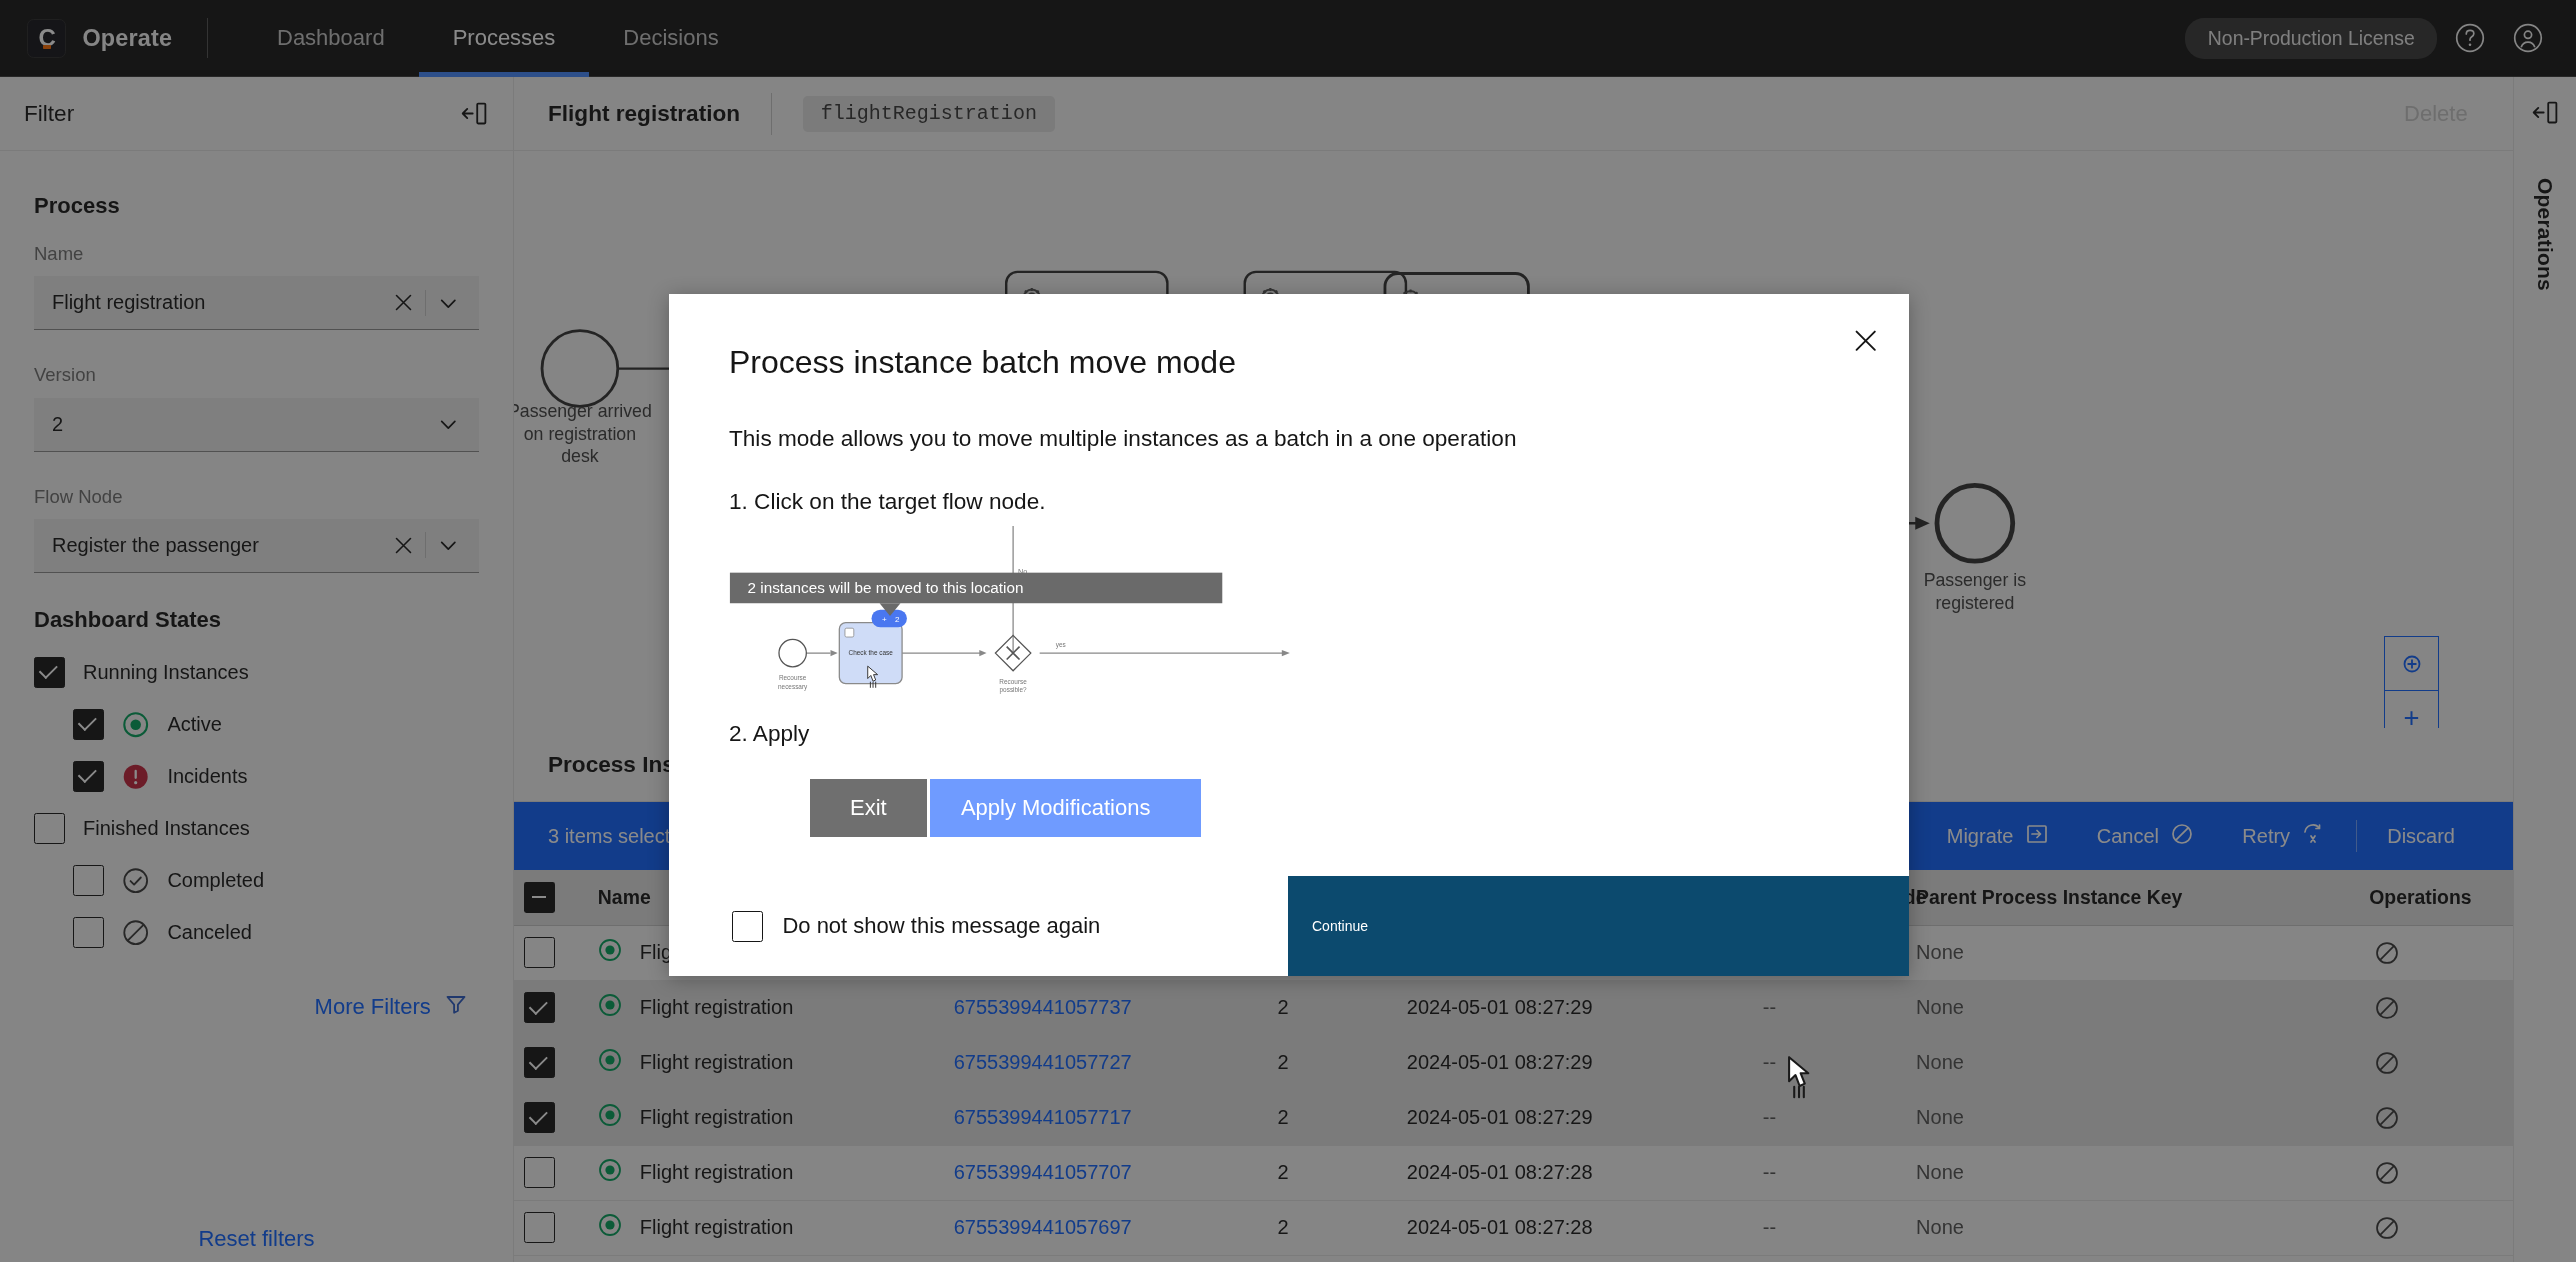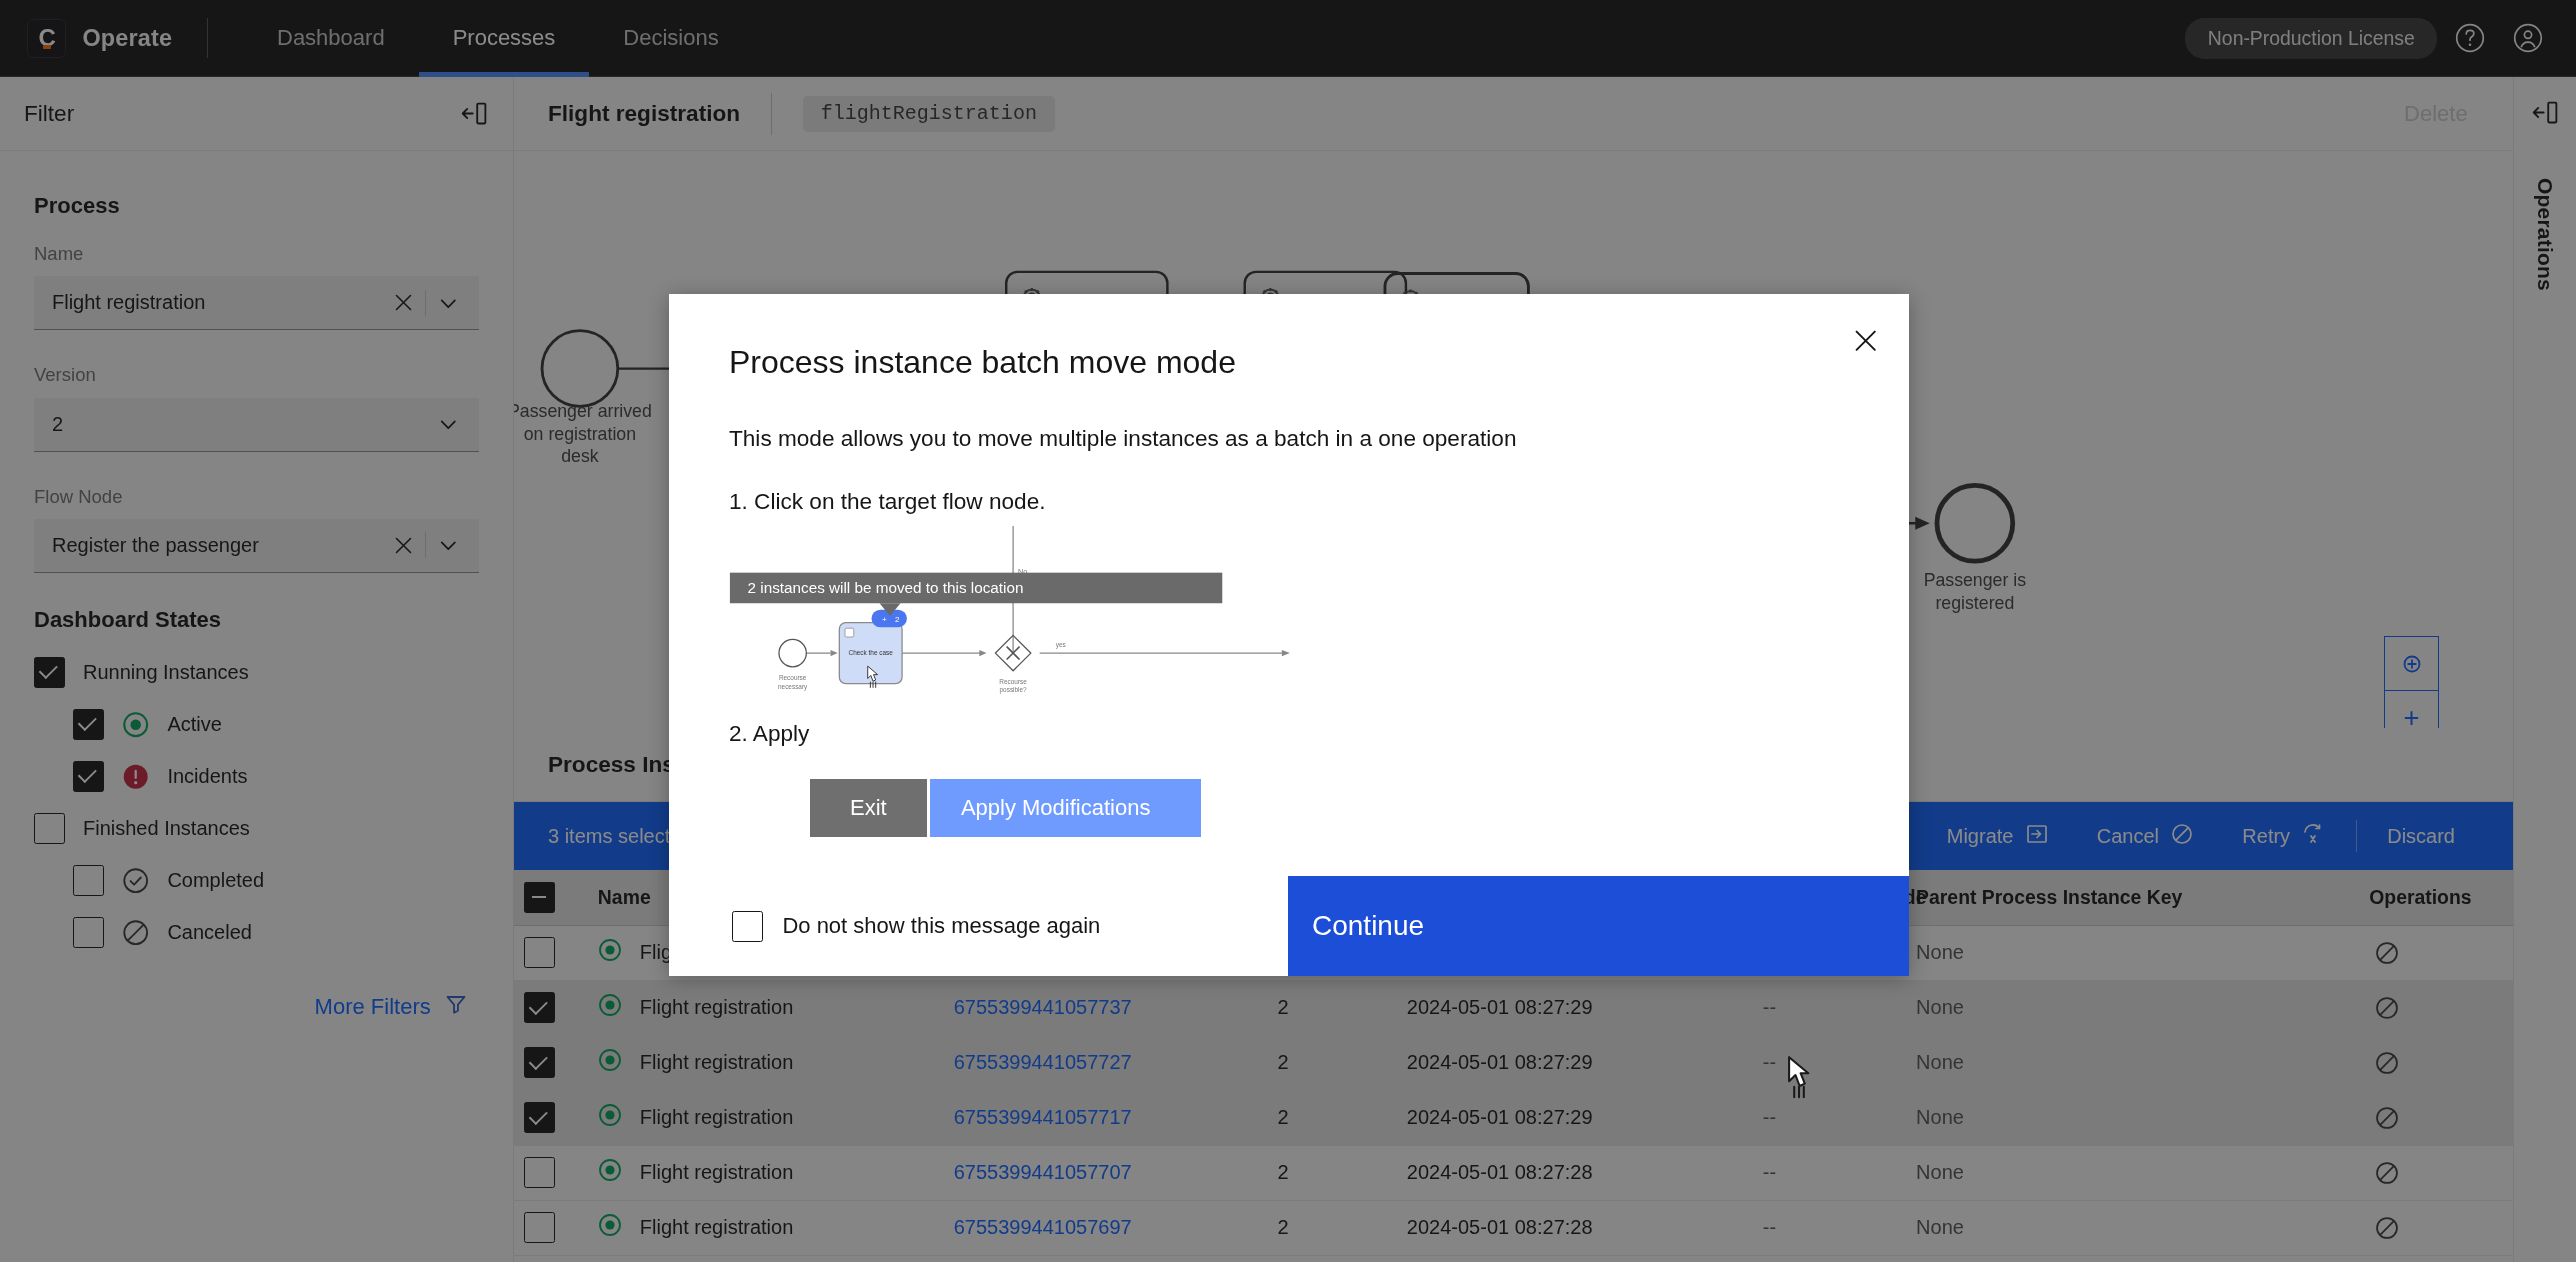--- a/index.html
+++ b/index.html
@@ -200,21 +200,21 @@
   }
   .modal-footer{
     position:absolute;left:0;bottom:0;width:100%;height:100px;display:flex;align-items:stretch;
   }
   .dns-wrap{
     flex:1;display:flex;align-items:center;gap:19.4px;padding-left:63px;cursor:pointer;
   }
   .dns-box{width:31px;height:31px;border:1.6px solid #161616;border-radius:2.4px;background:#fff;}
   .dns-label{font-size:22px;color:#161616;}
   .btn-continue{
-    width:621px;background:#1d4ed8;color:#fff;border:none;font-size:28px;text-align:left;
+    width:621px;background:#0c4a6e;color:#fff;border:none;font-size:14px;text-align:left;
     padding-left:24px;cursor:pointer;font-family:"Liberation Sans",sans-serif;
   }
 
   
   .cursor-svg{position:absolute;pointer-events:none;}
 </style>
 </head>
 <body>
 
 <div id="root">
@@ -368,20 +368,21 @@
       <div class="more-filters">
         <span>More Filters</span>
         <span>
           <svg width="24" height="24" viewBox="0 0 24 24" fill="none" stroke="#2b5bc4" stroke-width="1.8">
               <path d="M3.5 5h17l-6.6 7.6v6.1l-3.8 2v-8.1z" stroke-linejoin="round"></path>
             </svg>
         </span>
       </div>
     </div>
 
+    <div class="reset-filters">Reset filters</div>
   </div>
 
   <div class="main">
 
     <div class="diagram-head">
       <span class="dh-title">Flight registration</span>
       <span class="dh-sep"></span>
       <span class="dh-chip">flightRegistration</span>
       <span class="dh-delete">Delete</span>
     </div>

